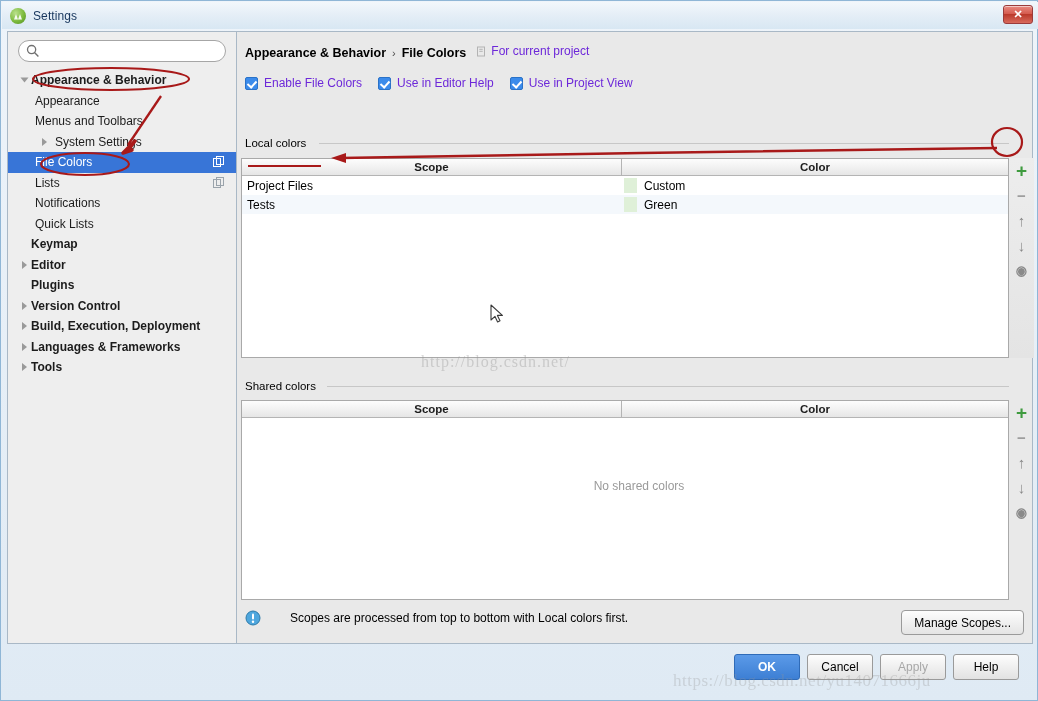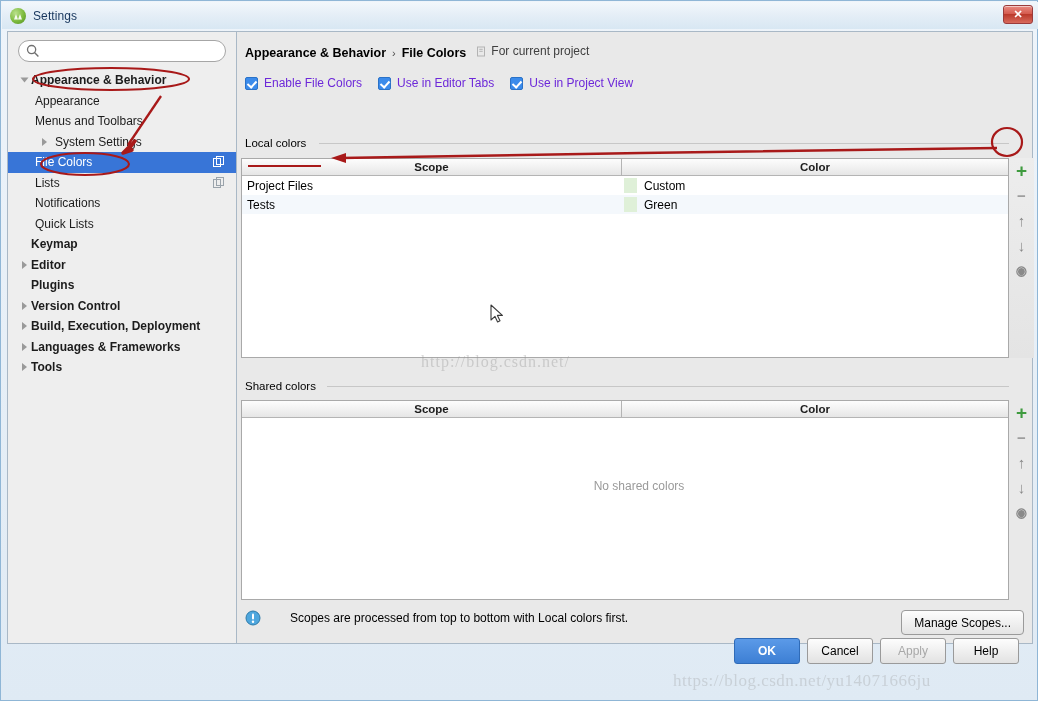--- a/index.html
+++ b/index.html
@@ -139,21 +139,21 @@
   }
   #breadcrumb {
     position: absolute; left: 8px; top: 12px;
     display: flex; align-items: baseline;
     font-size: 12.5px; color: #000;
     white-space: nowrap;
   }
   #breadcrumb .crumb { font-weight: bold; }
   #breadcrumb .sep { margin: 0 6px; color: #4d4d4d; font-weight: normal; font-size: 11px; }
   #proj-note {
-    margin-left: 10px; color: #404040; font-weight: normal; font-size: 12px;
+    margin-left: 10px; color: #6d28d9; font-weight: normal; font-size: 12px;
     display: flex; align-items: center; gap: 4px;
   }
   #checkrow {
     position: absolute; left: 8px; top: 44px;
     display: flex; align-items: center; gap: 16px;
   }
   .chk-item { display: flex; align-items: center; gap: 6px; font-size: 12px; color: #6d28d9; cursor: pointer; }
   .chkbox {
     width: 13px; height: 13px; flex: none;
     border-radius: 2px;
@@ -246,21 +246,21 @@
     position: absolute; right: 8px; bottom: 8px;
     height: 25px; padding: 0 12px;
     font-family: "Liberation Sans", sans-serif; font-size: 12px;
     border: 1px solid #9a9a9a; border-radius: 4px;
     background: linear-gradient(#fdfdfd, #e4e4e4);
     cursor: pointer; color: #000;
   }
 
   
   #footer {
-    position: absolute; left: 1px; bottom: 17px;
+    position: absolute; left: 1px; bottom: 1px;
     width: 1036px; height: 56px;
   }
   .dlg-btn {
     position: absolute; top: 11px;
     height: 26px; width: 66px;
     font-family: "Liberation Sans", sans-serif; font-size: 12px;
     border: 1px solid #9a9a9a; border-radius: 3px;
     background: linear-gradient(#fdfdfd, #e2e2e2);
     color: #000; cursor: pointer;
   }
@@ -411,21 +411,21 @@
         </span>
       </div>
 
       <div id="checkrow">
           <label class="chk-item">
             <span class="chkbox"></span>
             <span>Enable File Colors</span>
           </label>
           <label class="chk-item">
             <span class="chkbox"></span>
-            <span>Use in Editor Tabs</span>
+            <span>Use in Editor Help</span>
           </label>
           <label class="chk-item">
             <span class="chkbox"></span>
             <span>Use in Project View</span>
           </label>
         </div>
 
       <div class="group-label" style="left:8px; top:105px;">Local colors</div>
       <div class="group-rule" style="left:82px; top:111px; width:690px;"></div>
 

